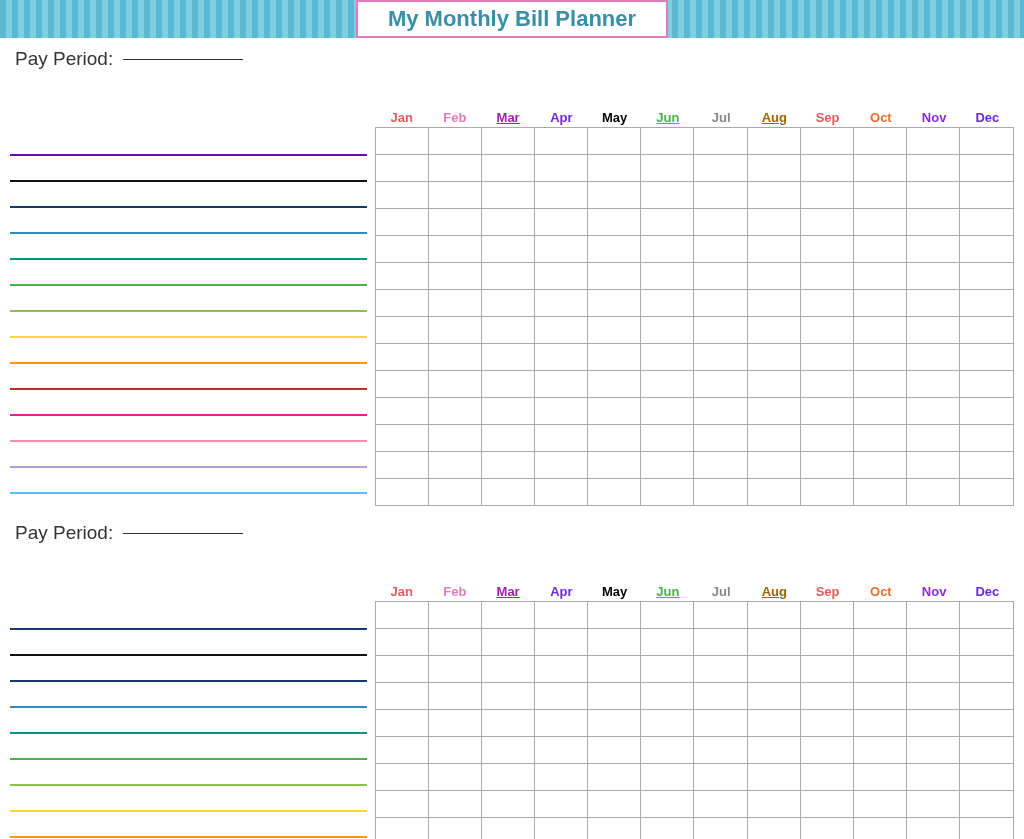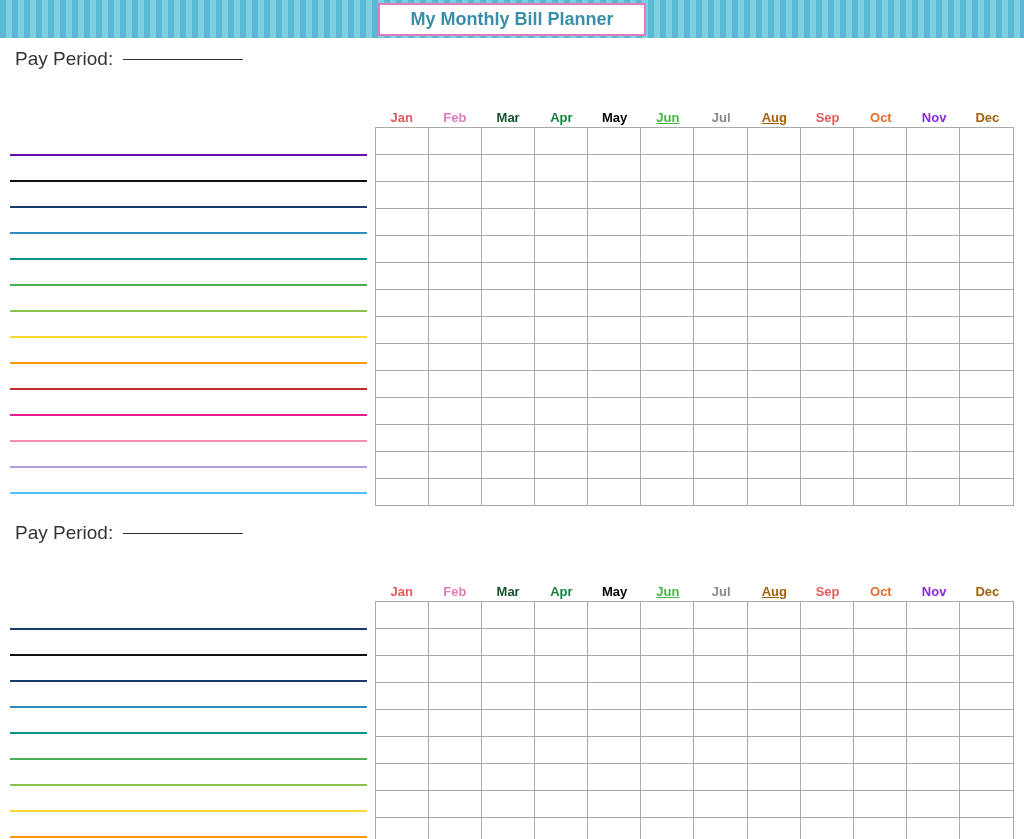--- a/index.html
+++ b/index.html
@@ -27,21 +27,21 @@
     }
 
     .title-box {
       border: 2px solid #e07bbd;
       background: #fff;
       padding: 4px 30px;
       text-align: center;
     }
 
     .title-box h1 {
-      font-size: 18px;
+      font-size: 22px;
       font-weight: bold;
       color: #3a8fa8;
       font-family: Arial, sans-serif;
       white-space: nowrap;
     }
 
     .main-content {
       padding: 10px 10px 10px 10px;
       background: #fff;
     }
@@ -133,30 +133,30 @@
       border-right: 1px solid #aaa;
     }
 
     .grid-cell:last-child {
       border-right: none;
     }
 
     
     .jan { color: #e05c5c; }
     .feb { color: #e07bbd; }
-    .mar { color: #14532d; font-weight: 900; }
-    .apr { color: #15803d; }
+    .mar { color: #a21caf; font-weight: 900; text-decoration: underline; }
+    .apr { color: #6d28d9; }
     .may { color: #000000; }
     .jun { color: #4ab04a; text-decoration: underline; }
     .jul { color: #888; }
     .aug { color: #a16207; text-decoration: underline; }
     .sep { color: #e05c5c; }
     .oct { color: #e07030; }
     .nov { color: #8a2be2; }
-    .dec { color: #a16207; }
+    .dec { color: #6d28d9; }
 
     
     .line-purple { background-color: #6a0dad; }
     .line-black { background-color: #111; }
     .line-navy { background-color: #1a3a6b; }
     .line-blue { background-color: #2e8bc0; }
     .line-teal { background-color: #009688; }
     .line-green { background-color: #4caf50; }
     .line-lime { background-color: #8bc34a; }
     .line-yellow { background-color: #fdd835; }

